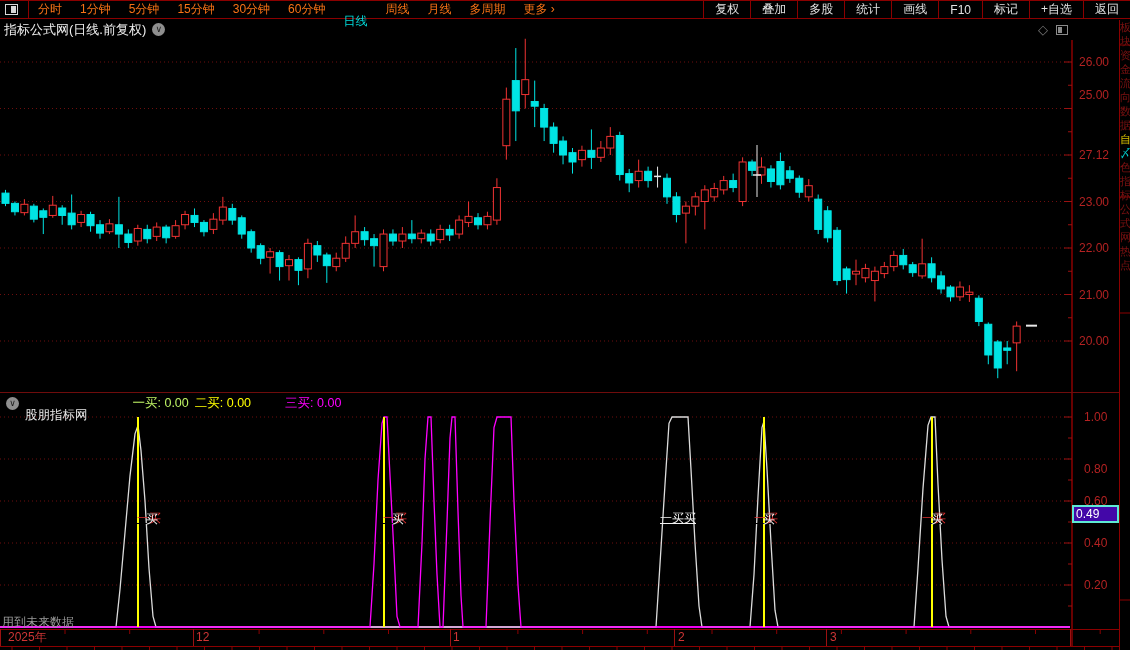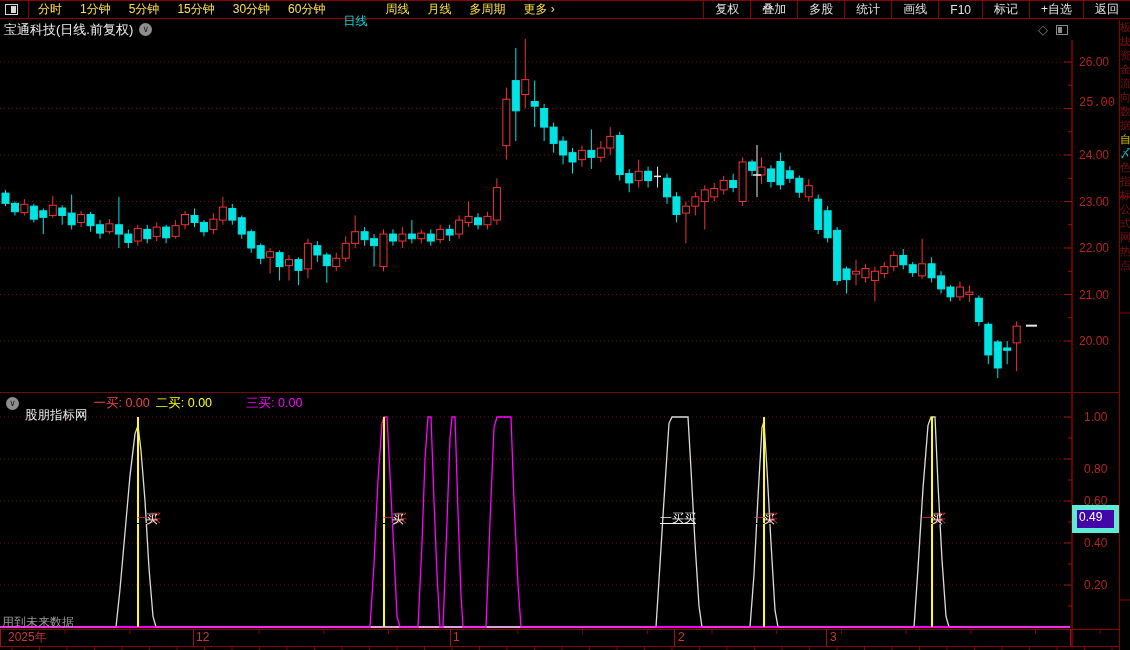--- a/index.html
+++ b/index.html
@@ -5,21 +5,21 @@
   html,body{margin:0;padding:0;background:#000;width:1130px;height:650px;overflow:hidden;
     font-family:"Liberation Sans",sans-serif;-webkit-font-smoothing:none;}
   #stage{position:relative;width:1130px;height:650px;background:#000;}
   #plots{position:absolute;left:0;top:0;width:1130px;height:650px;z-index:1;pointer-events:none;}
   .dom{position:absolute;z-index:2;}
 
   
   #toolbar{left:0;top:0;width:1130px;height:19px;border-top:1px solid #8b0000;border-bottom:1px solid #8b0000;
     box-sizing:border-box;display:flex;align-items:center;background:#000;}
   .tb-left{display:flex;align-items:center;}
-  .tb-item{color:#fde047;font-size:12px;padding:0 9px;white-space:nowrap;cursor:default;}
+  .tb-item{color:#f97316;font-size:12px;padding:0 9px;white-space:nowrap;cursor:default;}
   .tb-item.active{color:#00dddd;margin-top:24px;}
   .tb-right{margin-left:auto;display:flex;align-items:flex-start;height:100%;}
   .tb-ritem{color:#e2e2e2;font-size:12px;padding:0 11px;height:100%;display:flex;align-items:center;
     border-left:1px solid #8b0000;white-space:nowrap;}
   .win-icon{width:13px;height:11px;border:1px solid #d8d8d8;margin:0 6px 0 5px;position:relative;box-sizing:border-box;}
   .win-icon::after{content:"";position:absolute;right:1px;top:1px;bottom:1px;width:5px;background:#d8d8d8;}
   .tb-sep{width:1px;height:100%;background:#8b0000;margin-left:4px;}
 
   
   #titlerow{left:0;top:20px;width:1130px;height:19px;display:flex;align-items:center;}
@@ -31,32 +31,32 @@
   .pane-ic{width:12px;height:10px;border:1px solid #8a8a8a;position:relative;box-sizing:border-box;}
   .pane-ic::after{content:"";position:absolute;left:1px;top:1px;bottom:1px;width:4px;background:#8a8a8a;}
 
   
   .ax-lab{position:absolute;color:#b42222;font-size:12px;line-height:12px;z-index:2;}
   .t-lab{position:absolute;color:#cf3535;font-size:12px;line-height:13px;z-index:2;}
 
   
   #indhead{left:0;top:395px;height:16px;display:flex;align-items:center;gap:6px;}
   .ind-title{color:#e8e8e8;font-size:12.5px;margin-top:25px;}
-  .sig0{color:#ef4444;font-size:12.5px;}
+  .sig0{color:#bef264;font-size:12.5px;margin-left:39px;}
   .sig1{color:#ffff00;font-size:12.5px;}
   .sig2{color:#ff00ff;font-size:12.5px;margin-left:28px;}
 
   
   .buy-lab{position:absolute;z-index:2;font-size:12px;line-height:13px;white-space:nowrap;text-decoration:underline;}
   .buy-lab .r{color:#e03030;}
   .buy-lab .w{color:#f2f2f2;position:absolute;left:9px;top:1px;}
   .buy-lab.solid{color:#f2f2f2;}
 
   
-  #valbox{left:1072px;top:505px;width:47px;height:28px;background:#4307a8;border:5px solid #5eead4;
+  #valbox{left:1072px;top:505px;width:47px;height:18px;background:#4307a8;border:2px solid #5eead4;
     box-sizing:border-box;color:#fff;font-size:12px;line-height:14px;padding-left:2px;}
 
   
   #wmark{left:972px;top:598px;width:158px;height:52px;background:#585858;display:flex;flex-direction:column;
     align-items:center;justify-content:center;z-index:3;}
   .wm1{color:#fff;font-size:19px;font-weight:bold;line-height:22px;letter-spacing:1px;}
   .wm2{color:#fff;font-size:17px;line-height:20px;}
 
   #futnote{left:2px;top:614px;color:#9a9a9a;font-size:12px;z-index:2;}
 
@@ -429,32 +429,32 @@
         <span class="tb-rite tb-ritem">统计</span>
         <span class="tb-rite tb-ritem">画线</span>
         <span class="tb-rite tb-ritem">F10</span>
         <span class="tb-rite tb-ritem">标记</span>
         <span class="tb-rite tb-ritem">+自选</span>
         <span class="tb-rite tb-ritem">返回</span>
       </div>
   </div>
 
   <div class="dom" id="titlerow">
-    <span class="stock-title">宝通科技(日线.前复权)</span>
+    <span class="stock-title">指标公式网(日线.前复权)</span>
     <span class="circ-ic">∨</span>
   </div>
   <div class="tr-icons dom">
     <span class="diamond-ic">◇</span>
     <span class="pane-ic"></span>
   </div>
 
   <div id="main-ylabels">
       <div class="ax-lab dom" style="left: 1079px; top: 56px;">26.00</div>
-      <div class="ax-lab dom" style="left: 1079px; top: 97px; font-family: Liberation Mono, monospace;">25.00</div>
-      <div class="ax-lab dom" style="left: 1079px; top: 149px;">24.00</div>
+      <div class="ax-lab dom" style="left: 1079px; top: 89px;">25.00</div>
+      <div class="ax-lab dom" style="left: 1079px; top: 149px;">27.12</div>
       <div class="ax-lab dom" style="left: 1079px; top: 195.5px;">23.00</div>
       <div class="ax-lab dom" style="left: 1079px; top: 242px;">22.00</div>
       <div class="ax-lab dom" style="left: 1079px; top: 288.5px;">21.00</div>
       <div class="ax-lab dom" style="left: 1079px; top: 335px;">20.00</div>
     </div>
 
   <div class="dom" id="indhead">
     <span class="circ-ic">∨</span>
     <span class="ind-title">股朋指标网</span>
     <span class="sig0">一买: 0.00</span>

